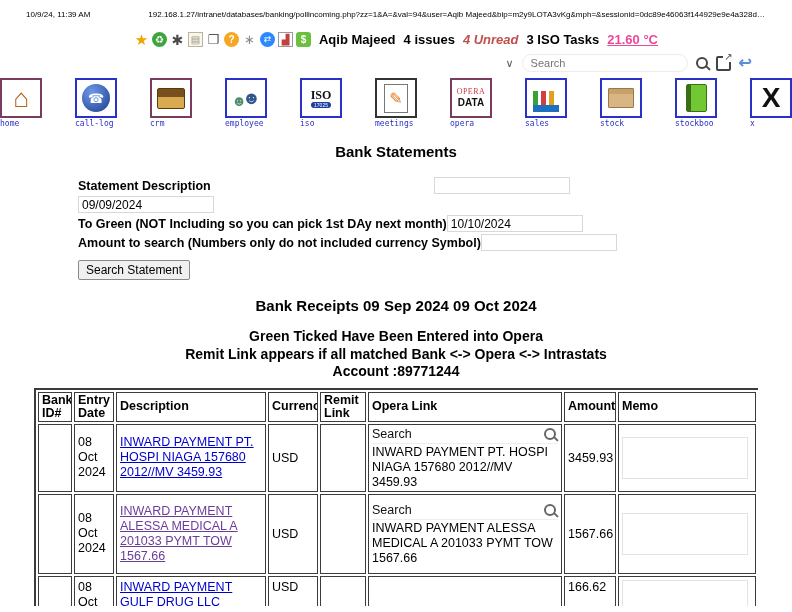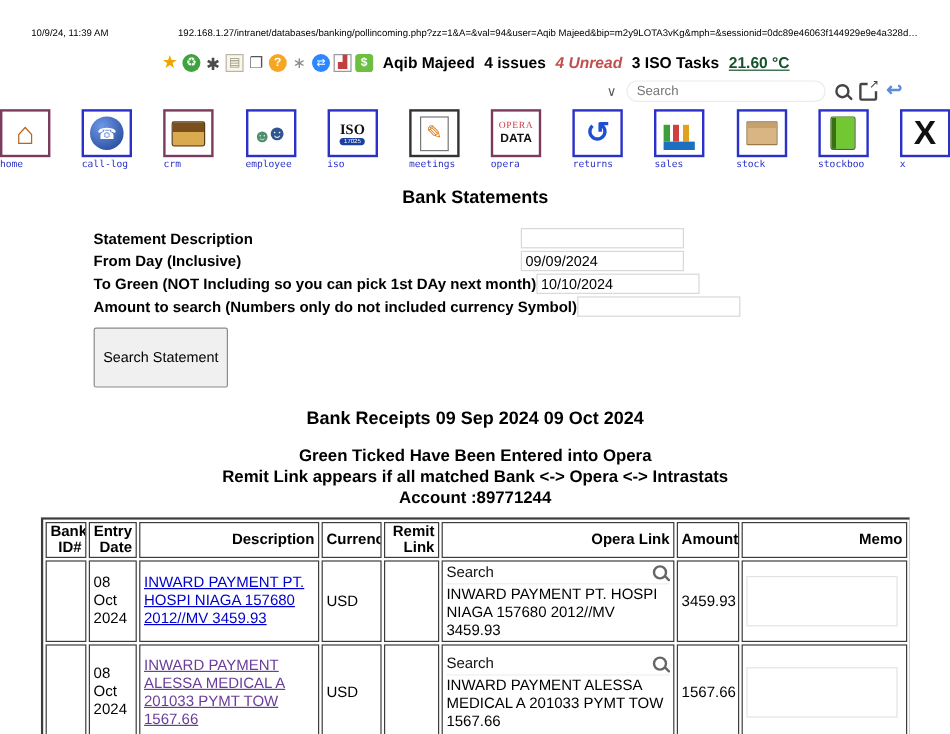--- a/index.html
+++ b/index.html
@@ -1,31 +1,31 @@
 <!DOCTYPE html>
 <html><head>
 <meta charset="utf-8">
 <style>
   html,body{margin:0;padding:0;background:#fff;}
   .page{position:relative;width:792px;height:612px;background:#fff;overflow:hidden;
         font-family:"Liberation Sans",sans-serif;color:#000;}
 
   
-  .print-header{display:flex;font-size:8px;padding:10px 26px 0 26px;gap:58px;white-space:nowrap;margin-top:13px;}
+  .print-header{display:flex;font-size:8px;padding:10px 26px 0 26px;gap:58px;white-space:nowrap;}
   .print-header .url{overflow:hidden;text-overflow:ellipsis;max-width:640px;}
   .print-footer{position:absolute;bottom:7px;left:0;right:0;display:flex;justify-content:space-between;
                 font-size:8px;padding:0 10px 0 8px;white-space:nowrap;}
   .print-footer .url{overflow:hidden;text-overflow:ellipsis;max-width:720px;}
 
   
   .toolbar{display:flex;justify-content:center;align-items:center;gap:4px;margin-top:13px;
            font-size:13px;font-weight:bold;}
   .toolbar .seg{margin-left:4px;}
   .unread{color:#c0504d;font-style:italic;}
-  .temp-link{color:#14532d;text-decoration:underline;cursor:pointer;}
+  .temp-link{color:#ec4899;text-decoration:underline;cursor:pointer;}
   .tico{width:15px;height:15px;display:inline-flex;align-items:center;justify-content:center;
         font-weight:normal;line-height:1;}
   .star-icon::before{content:"★";color:#f0a400;font-size:15px;}
   .recycle-icon{background:#3fa43f;border-radius:50%;}.recycle-icon::before{content:"♻";color:#fff;font-size:10px;}
   .asterisk-icon::before{content:"✱";color:#4a4a4a;font-size:14px;}
   .notes-icon{background:#faf6e8;border:1px solid #b9b4a4;width:13px;height:13px;}
   .notes-icon::before{content:"▤";color:#9a9484;font-size:10px;}
   .copy-icon::before{content:"❐";color:#555;font-size:13px;}
   .help-icon{background:#f5a623;border-radius:50%;}.help-icon::before{content:"?";color:#fff;font-size:10px;font-weight:bold;}
   .sparkle-icon::before{content:"∗";color:#8a8a8a;font-size:13px;}
@@ -95,29 +95,29 @@
   .h-receipts{text-align:center;font-weight:bold;font-size:15px;margin-top:17px;}
   .notes{text-align:center;font-weight:bold;font-size:14px;margin-top:14px;line-height:1.25;}
 
   
   .stmt-form{width:492px;margin:16px auto 0 78px;}
   .form-row{display:flex;align-items:center;height:19px;}
   .form-row .flabel{flex:1;font-weight:bold;font-size:12.5px;white-space:nowrap;}
   .form-row input{width:128px;height:15px;border:1px solid #d8d8d8;font-size:12px;padding:0 3px;
                   font-family:"Liberation Sans",sans-serif;outline:none;}
   .stmt-btn{margin:8px 0 0 78px;font-size:12px;font-family:"Liberation Sans",sans-serif;
-            background:#f0f0f0;border:1.5px solid #8a8a8a;border-radius:2px;padding:17px 7px;cursor:pointer;}
+            background:#f0f0f0;border:1.5px solid #8a8a8a;border-radius:2px;padding:2px 7px;cursor:pointer;}
 
   
   .table-clip{width:724px;margin:7px auto 0;height:218px;overflow:hidden;}
   table.receipts{border-collapse:separate;border-spacing:2px;border:2px solid #3c3c3c;width:720px;
                  table-layout:fixed;}
   table.receipts th,table.receipts td{border:1.5px solid #3c3c3c;font-size:12.5px;padding:1px 3px;
                  vertical-align:middle;overflow:hidden;text-align:left;}
-  table.receipts th{font-weight:bold;height:24px;line-height:1.05;text-align:right;}
+  table.receipts th{font-weight:bold;height:24px;line-height:1.05;}
   table.receipts tr.r1 td{height:60px;}
   table.receipts tr.r2 td{height:76px;}
   table.receipts tr.r3 td{height:68px;vertical-align:top;padding-top:3px;}
   .description-link{color:#0000cc;text-decoration:underline;cursor:pointer;line-height:1.2;}
   .description-link.visited{color:#6a3d9a;}
   .opera-search{display:flex;align-items:center;justify-content:space-between;padding:1px 2px 2px 0;
                 border-bottom:1px solid #eee;margin-bottom:1px;cursor:text;}
   .opera-search .os-label{font-size:12.5px;color:#111;}
   .opera-search .mag{border-color:#666;}
   .opera-search .mag::after{background:#666;}
@@ -202,26 +202,20 @@
         <div class="app-label">meetings</div>
       </div>
       <div class="app-item">
         <div class="app-box" style="border-color: rgb(122, 59, 94);">
           <div class="opera-data-icon"></div>
         </div>
         <div class="app-label">opera</div>
       </div>
       <div class="app-item">
         <div class="app-box" style="border-color: rgb(42, 49, 200);">
-          <div class="refresh-icon"></div>
-        </div>
-        <div class="app-label">returns</div>
-      </div>
-      <div class="app-item">
-        <div class="app-box" style="border-color: rgb(42, 49, 200);">
           <div class="chart-icon-large"></div>
         </div>
         <div class="app-label">sales</div>
       </div>
       <div class="app-item">
         <div class="app-box" style="border-color: rgb(42, 49, 200);">
           <div class="box-icon"></div>
         </div>
         <div class="app-label">stock</div>
       </div>
@@ -240,21 +234,20 @@
     </div>
 
   <div class="h-title">Bank Statements</div>
 
   <div class="stmt-form">
       <div class="form-row">
         <span class="flabel">Statement Description</span>
         <input type="text" style="">
       </div>
       <div class="form-row">
-        <span class="flabel">From Day (Inclusive)</span>
         <input type="text" value="09/09/2024" style="">
       </div>
       <div class="form-row">
         <span class="flabel">To Green (NOT Including so you can pick 1st DAy next month)</span>
         <input type="text" value="10/10/2024" style="">
       </div>
       <div class="form-row">
         <span class="flabel">Amount to search (Numbers only do not included currency Symbol)</span>
         <input type="text" style="">
       </div>

